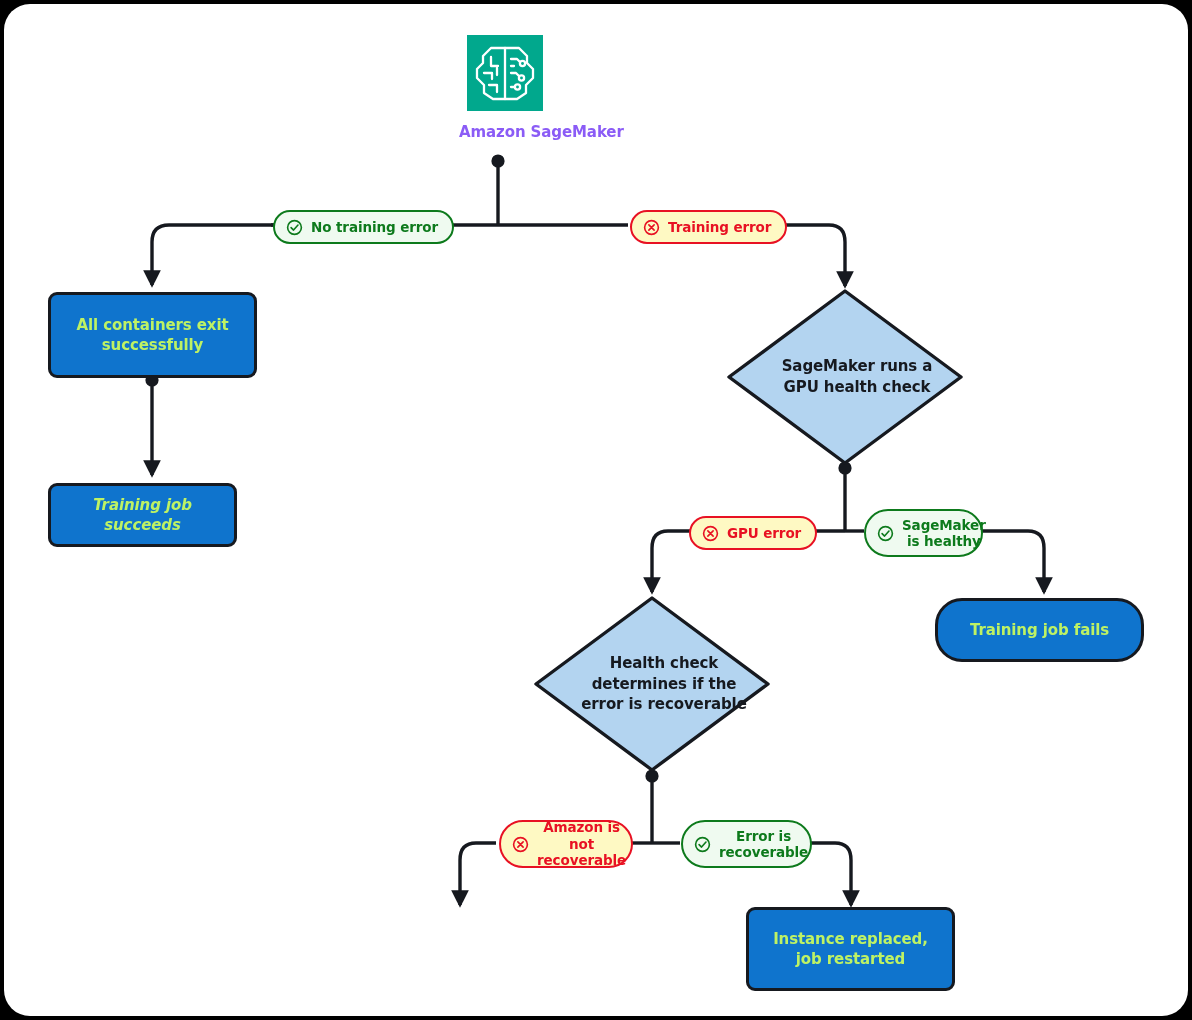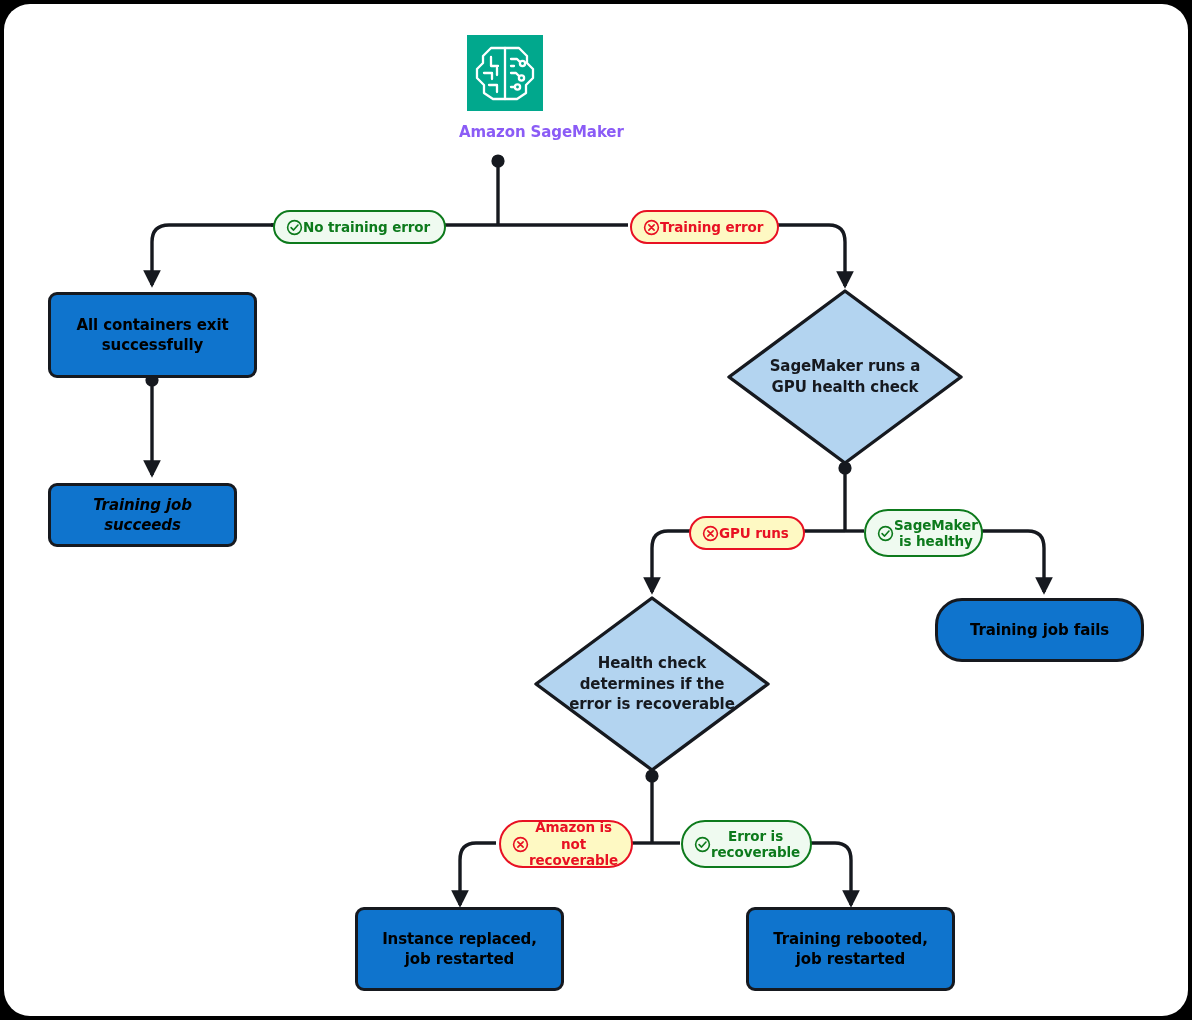--- a/index.html
+++ b/index.html
@@ -60,40 +60,40 @@
   .box {
     position: absolute;
     background: #0f74cd;
     border: 3px solid #16191f;
     border-radius: 9px;
     box-sizing: border-box;
     display: flex;
     align-items: center;
     justify-content: center;
     text-align: center;
-    color: #000000;
+    color: #bef264;
     font-size: 15px;
     font-weight: bold;
     line-height: 1.35;
     padding: 4px 10px;
     letter-spacing: -0.1px;
   }
 
   
   .diamond-wrap {
     position: absolute;
   }
   .diamond-wrap svg {
     position: absolute;
     left: 0;
     top: 0;
   }
   .diamond-text {
     position: absolute;
-    left: 0;
+    left: 12px;
     top: 0;
     width: 100%;
     height: 100%;
     display: flex;
     align-items: center;
     justify-content: center;
     text-align: center;
     font-size: 15px;
     font-weight: bold;
     color: #16191f;
@@ -103,20 +103,21 @@
     padding: 0 44px;
   }
 
   
   .pill {
     position: absolute;
     box-sizing: border-box;
     border-radius: 999px;
     display: flex;
     align-items: center;
+    gap: 8px;
     padding: 5px 14px 5px 11px;
     font-size: 13.5px;
     font-weight: bold;
     line-height: 1.22;
     letter-spacing: -0.1px;
     white-space: nowrap;
   }
   .pill .pill-label { white-space: normal; text-align: center; flex: 1; }
   .pill.ok {
     background: #effaf0;
@@ -217,23 +218,22 @@
     </svg>
     <div class="diamond-text" style="padding:0 34px;">Health check determines if the error is recoverable</div>
   </div>
 
   <div class="box" style="left:44px; top:288px; width:209px; height:86px;">All containers exit successfully</div>
 
   <div class="box" style="left:44px; top:479px; width:189px; height:64px;font-style:italic;">Training job succeeds</div>
 
   <div class="box" style="left:931px; top:594px; width:209px; height:64px;border-radius:27px;">Training job fails</div>
 
-  <div class="box" style="left:351px; top:903px; width:209px; height:84px;">Instance replaced, job restarted</div>
-
-  <div class="box" style="left:742px; top:903px; width:209px; height:84px;">Training rebooted, job restarted</div>
+
+  <div class="box" style="left:742px; top:903px; width:209px; height:84px;">Instance replaced, job restarted</div>
 
   <div class="pill ok" style="left:269px; top:206px; height:34px;">
     <svg class="ico" width="17" height="17" viewBox="0 0 20 20" xmlns="http://www.w3.org/2000/svg">
       <circle cx="10" cy="10" r="8.1" fill="none" stroke="#0d7a1c" stroke-width="1.9"></circle>
       <path d="M6 10.2 L8.9 13 L14.1 7.1" fill="none" stroke="#0d7a1c" stroke-width="1.9" stroke-linecap="round" stroke-linejoin="round"></path>
     </svg>
     <span class="pill-label">No training error</span>
   </div>
 
   <div class="pill err" style="left:626px; top:206px; height:34px;">
@@ -242,21 +242,21 @@
       <path d="M6.9 6.9 L13.1 13.1 M13.1 6.9 L6.9 13.1" fill="none" stroke="#e81123" stroke-width="1.9" stroke-linecap="round"></path>
     </svg>
     <span class="pill-label">Training error</span>
   </div>
 
   <div class="pill err" style="left:685px; top:512px; height:34px;">
     <svg class="ico" width="17" height="17" viewBox="0 0 20 20" xmlns="http://www.w3.org/2000/svg">
       <circle cx="10" cy="10" r="8.1" fill="none" stroke="#e81123" stroke-width="1.9"></circle>
       <path d="M6.9 6.9 L13.1 13.1 M13.1 6.9 L6.9 13.1" fill="none" stroke="#e81123" stroke-width="1.9" stroke-linecap="round"></path>
     </svg>
-    <span class="pill-label">GPU runs</span>
+    <span class="pill-label">GPU error</span>
   </div>
 
   <div class="pill ok" style="left:860px; top:505px; width:119px; height:48px;">
     <svg class="ico" width="17" height="17" viewBox="0 0 20 20" xmlns="http://www.w3.org/2000/svg">
       <circle cx="10" cy="10" r="8.1" fill="none" stroke="#0d7a1c" stroke-width="1.9"></circle>
       <path d="M6 10.2 L8.9 13 L14.1 7.1" fill="none" stroke="#0d7a1c" stroke-width="1.9" stroke-linecap="round" stroke-linejoin="round"></path>
     </svg>
     <span class="pill-label">SageMaker is healthy</span>
   </div>
 

